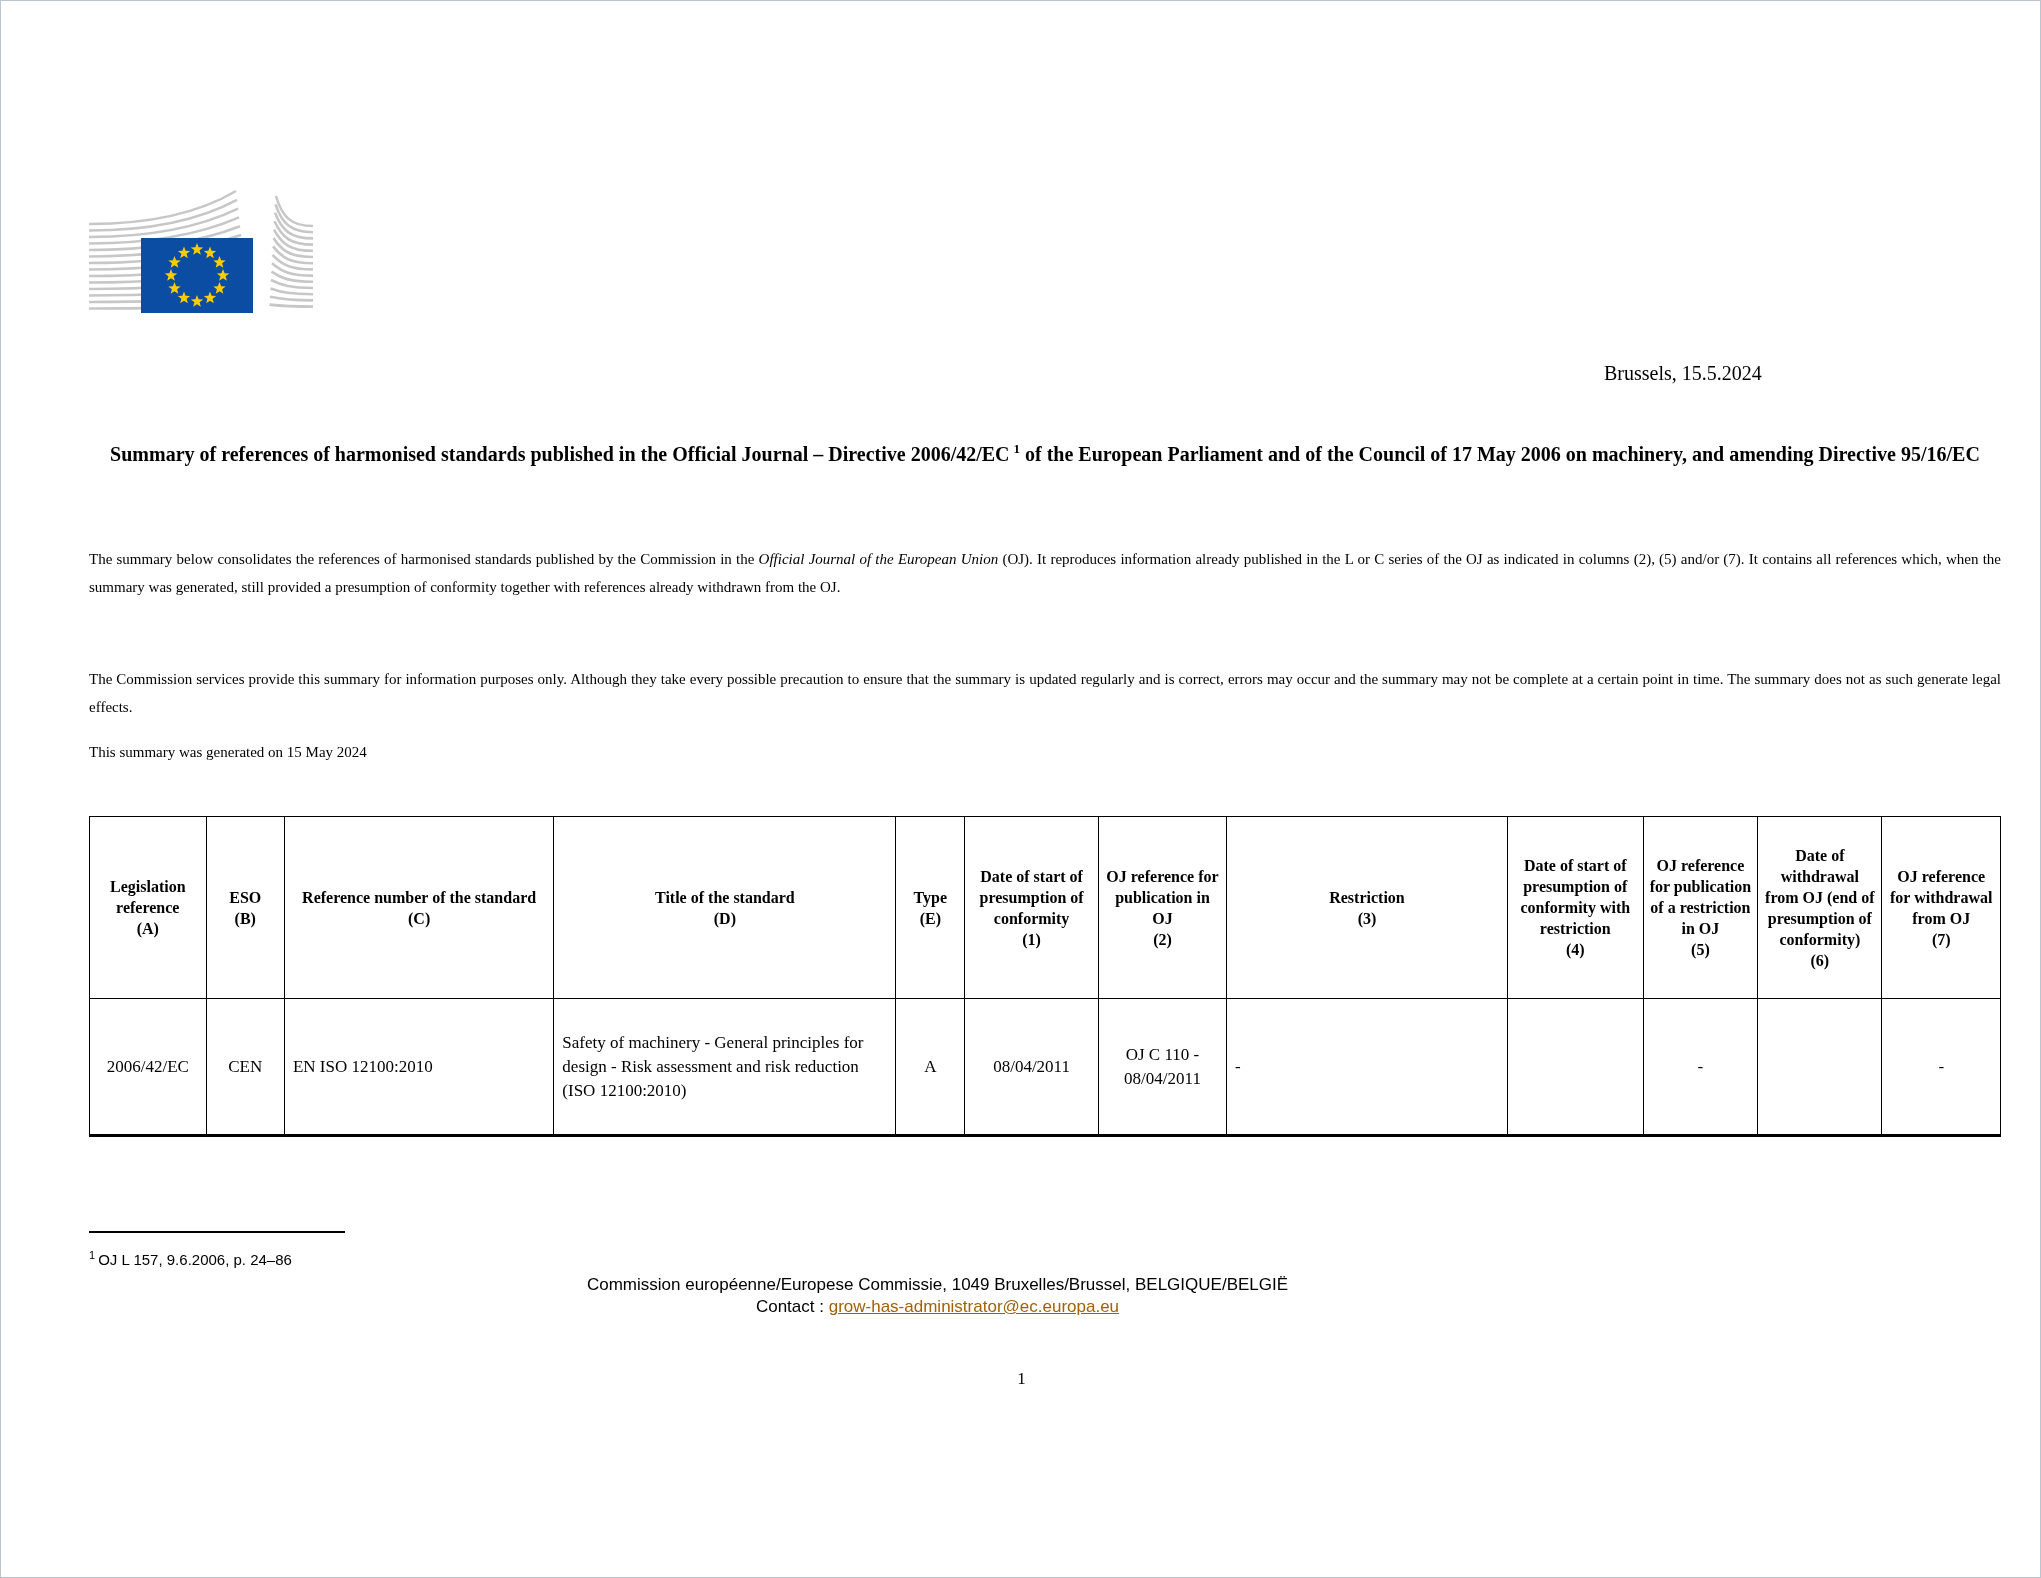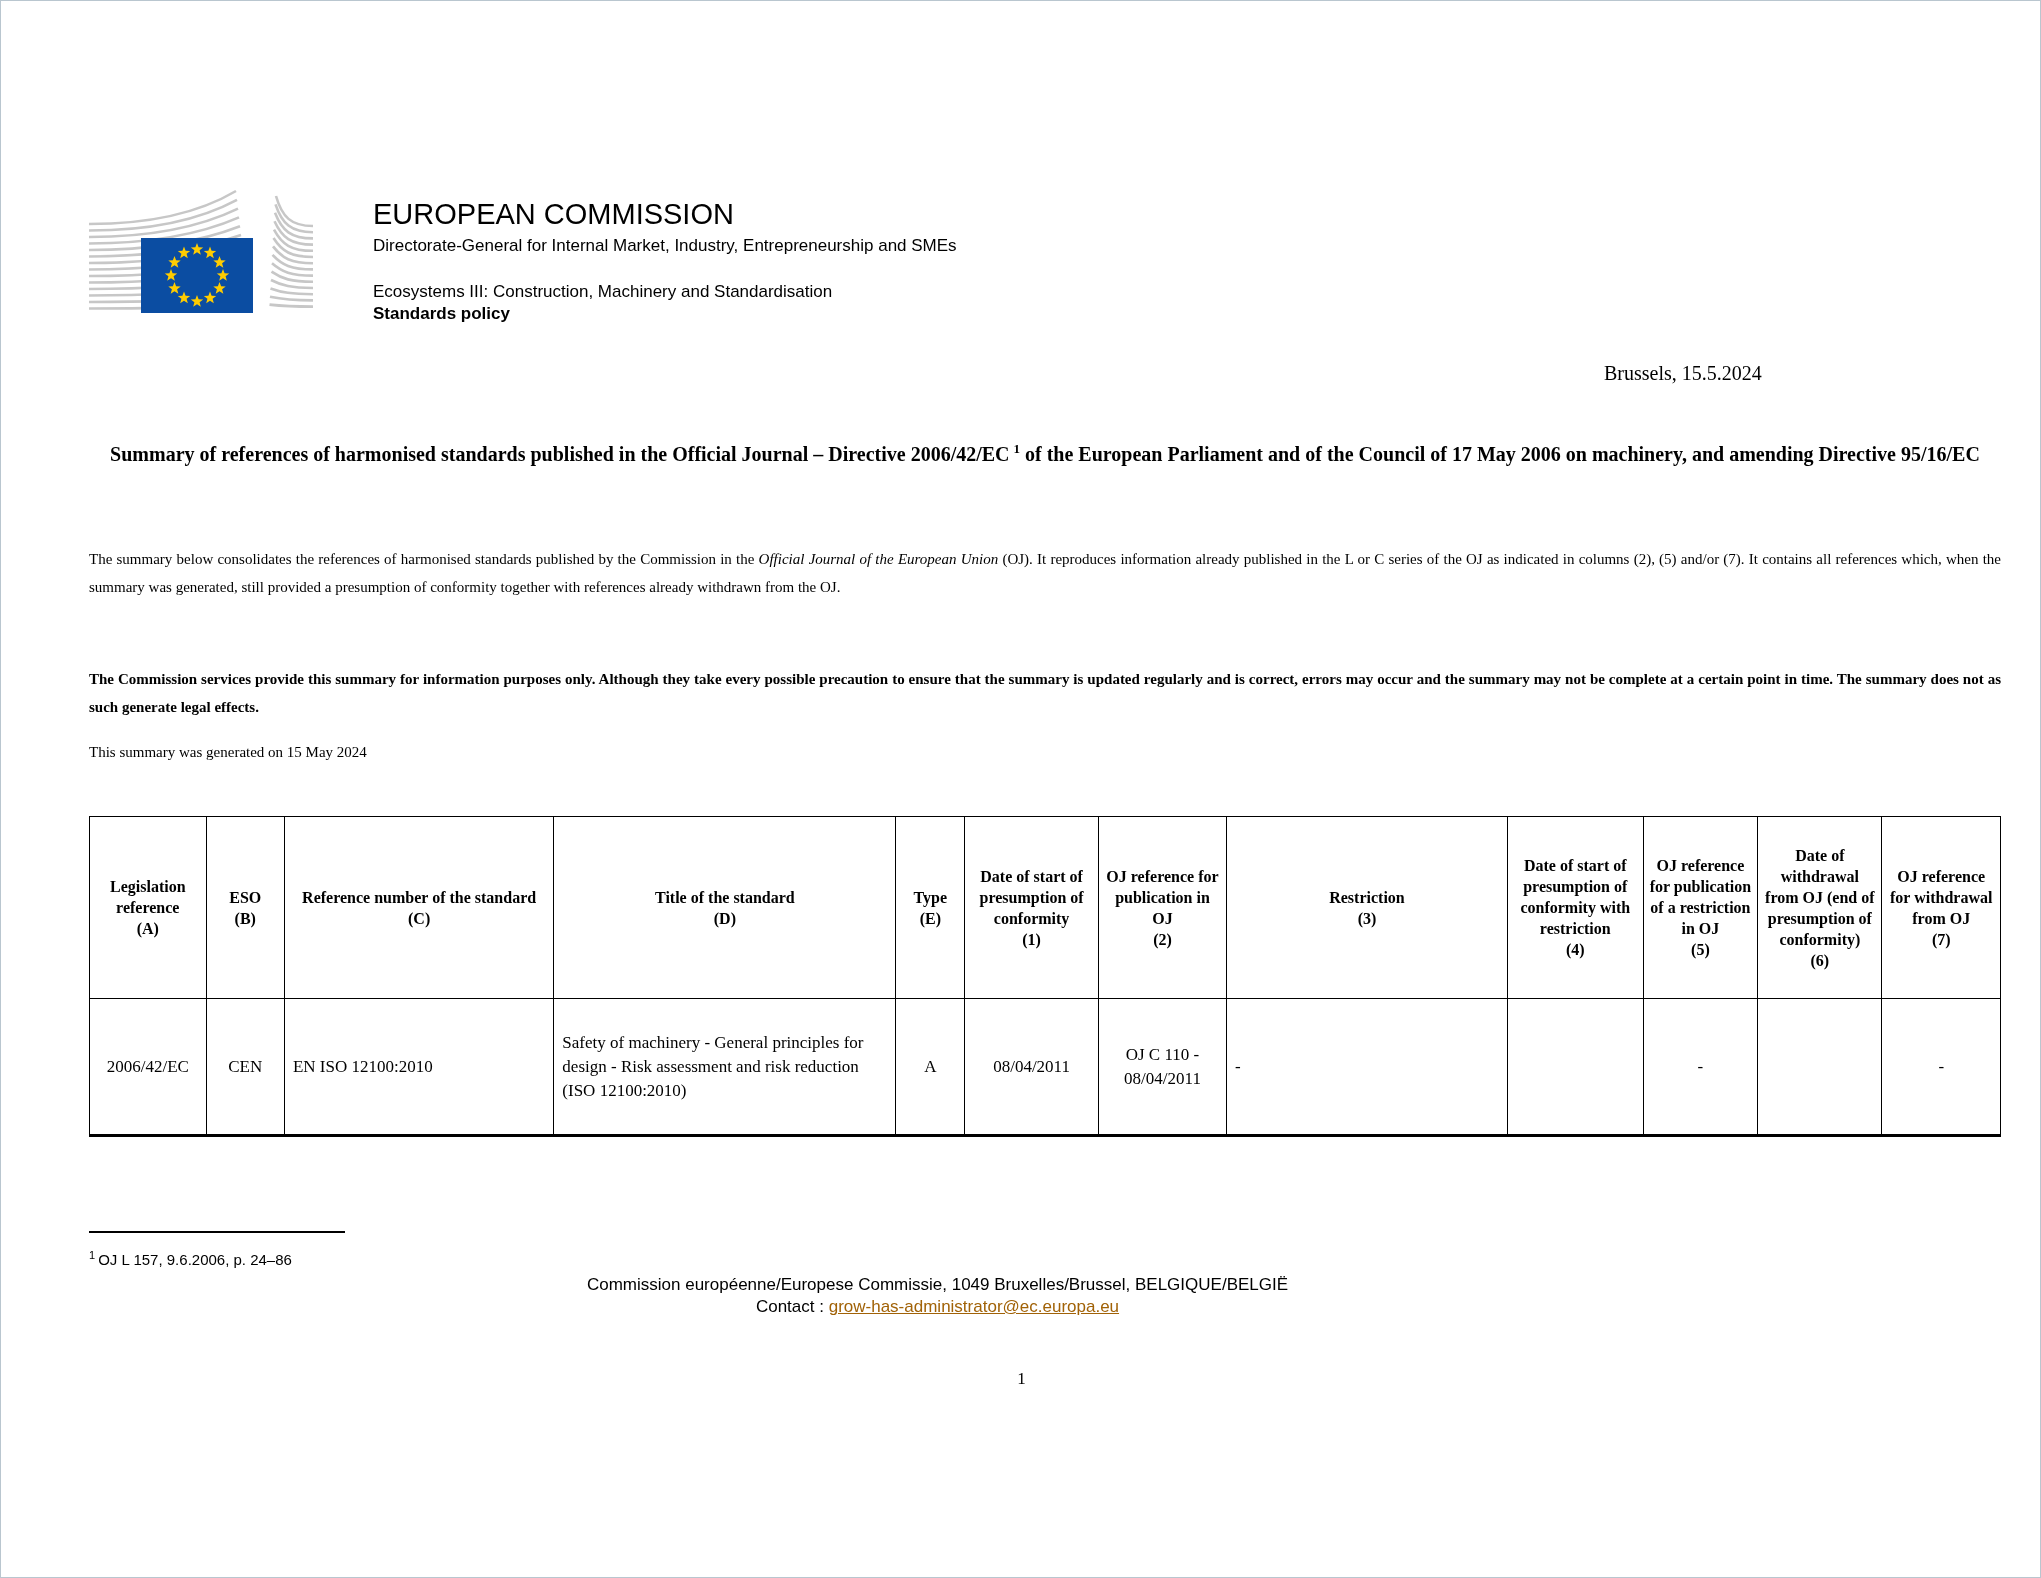--- a/index.html
+++ b/index.html
@@ -23,21 +23,21 @@
   .org-policy{font-size:17px;line-height:22px;margin:0;font-weight:bold;}
   .dateline{position:absolute;left:1568px;top:360px;font-size:20px;line-height:25px;margin-left:35px;}
   
   .doc-title{
     position:absolute;left:88px;top:434px;width:1912px;
     text-align:center;font-weight:bold;font-size:20px;line-height:28px;
   }
   .doc-title sup{font-size:13px;margin-left:4px;}
   .para{position:absolute;left:88px;width:1912px;font-size:15px;line-height:27.5px;text-align:justify;margin:0;}
   .p1{top:545px;}
-  .p2{top:665px;font-weight:bold;}
+  .p2{top:665px;}
   .p3{top:738px;text-align:left;}
   
   table.std{
     position:absolute;left:88px;top:815px;width:1912px;
     border-collapse:collapse;table-layout:fixed;
   }
   table.std th, table.std td{
     border:1.5px solid #000;
     vertical-align:middle;
     overflow:hidden;
@@ -118,26 +118,20 @@
           <use href="#st" transform="translate(85.5,116.5)"></use>
           <use href="#st" transform="translate(95,107)"></use>
           <use href="#st" transform="translate(108,103.5)"></use>
           <use href="#st" transform="translate(121,107)"></use>
           <use href="#st" transform="translate(130.5,116.5)"></use>
         </g>
       </g>
     </svg>
   </div>
 
-  <div class="org-block">
-    <div class="org-name">EUROPEAN COMMISSION</div>
-    <div class="org-dg">Directorate-General for Internal Market, Industry, Entrepreneurship and SMEs</div>
-    <div class="org-unit">Ecosystems III: Construction, Machinery and Standardisation</div>
-    <div class="org-policy">Standards policy</div>
-  </div>
 
   <div class="dateline">Brussels, 15.5.2024</div>
 
   <div class="doc-title"><span>Summary of references of harmonised standards published in the Official Journal – Directive 2006/42/EC</span><sup>1</sup> <span>of the European Parliament and of the Council of 17 May 2006 on machinery, and amending Directive 95/16/EC</span></div>
 
   <p class="para p1"><span>The summary below consolidates the references of harmonised standards published by the Commission in the </span><i>Official Journal of the European Union</i><span> (OJ). It reproduces information already published in the L or C series of the OJ as indicated in columns (2), (5) and/or (7). It contains all references which, when the summary was generated, still provided a presumption of conformity together with references already withdrawn from the OJ.</span></p>
 
   <p class="para p2">The Commission services provide this summary for information purposes only. Although they take every possible precaution to ensure that the summary is updated regularly and is correct, errors may occur and the summary may not be complete at a certain point in time. The summary does not as such generate legal effects.</p>
 
   <p class="para p3">This summary was generated on 15 May 2024</p>

